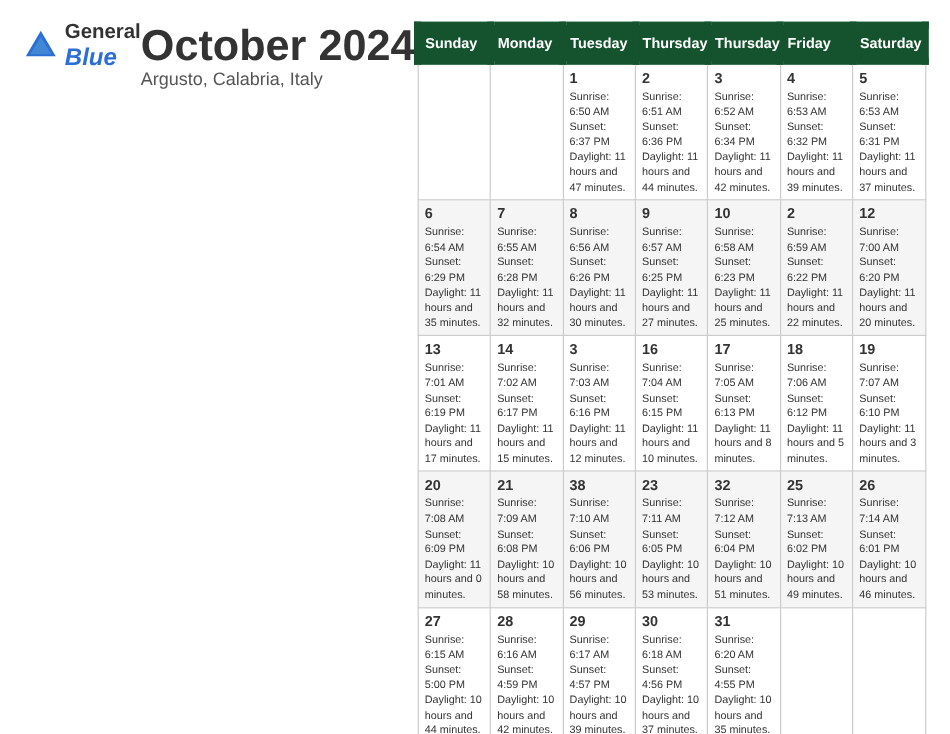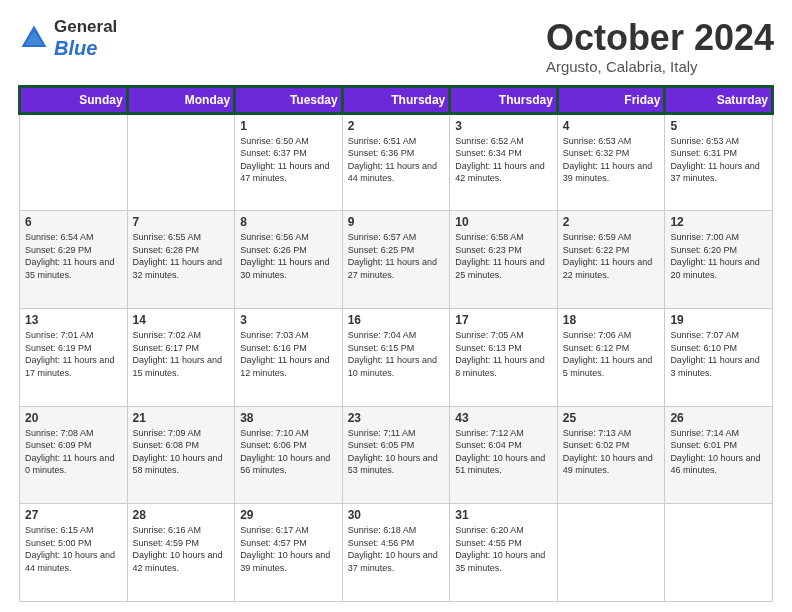--- a/index.html
+++ b/index.html
@@ -8,21 +8,21 @@
       height: 612px;
       font-family: Arial, sans-serif;
       background: #fff;
       overflow: hidden;
     }
     .page {
       width: 792px;
       height: 612px;
       padding: 18px 18px 10px 18px;
       display: flex;
-      flex-direction: column;
+      flex-direction: row;
     }
     .header {
       display: flex;
       justify-content: space-between;
       align-items: flex-start;
       margin-bottom: 10px;
     }
     .logo {
       display: flex;
       align-items: center;
@@ -46,27 +46,27 @@
       color: #555;
     }
     .calendar {
       flex: 1;
       border: 1px solid #ccc;
       border-collapse: collapse;
       width: 100%;
       table-layout: fixed;
     }
     .calendar th {
-      background-color: #6d28d9;
+      background-color: #14532d;
       color: #fff;
-      text-align: right;
+      text-align: left;
       font-size: 12px;
       font-weight: bold;
       padding: 5px 3px;
-      border: 3px solid #14532d;
+      border: 6px solid #14532d;
     }
     .calendar td {
       vertical-align: top;
       border: 1px solid #ccc;
       padding: 4px 5px;
       font-size: 9.5px;
       color: #333;
       background: #fff;
       height: 88px;
     }
@@ -217,21 +217,21 @@
       </td>
           <td>
         <span class="day-number">38</span>
         <span class="day-info">Sunrise: 7:10 AM<br>Sunset: 6:06 PM<br>Daylight: 10 hours and 56 minutes.</span>
       </td>
           <td>
         <span class="day-number">23</span>
         <span class="day-info">Sunrise: 7:11 AM<br>Sunset: 6:05 PM<br>Daylight: 10 hours and 53 minutes.</span>
       </td>
           <td>
-        <span class="day-number">43</span>
+        <span class="day-number">32</span>
         <span class="day-info">Sunrise: 7:12 AM<br>Sunset: 6:04 PM<br>Daylight: 10 hours and 51 minutes.</span>
       </td>
           <td>
         <span class="day-number">25</span>
         <span class="day-info">Sunrise: 7:13 AM<br>Sunset: 6:02 PM<br>Daylight: 10 hours and 49 minutes.</span>
       </td>
           <td>
         <span class="day-number">26</span>
         <span class="day-info">Sunrise: 7:14 AM<br>Sunset: 6:01 PM<br>Daylight: 10 hours and 46 minutes.</span>
       </td>

